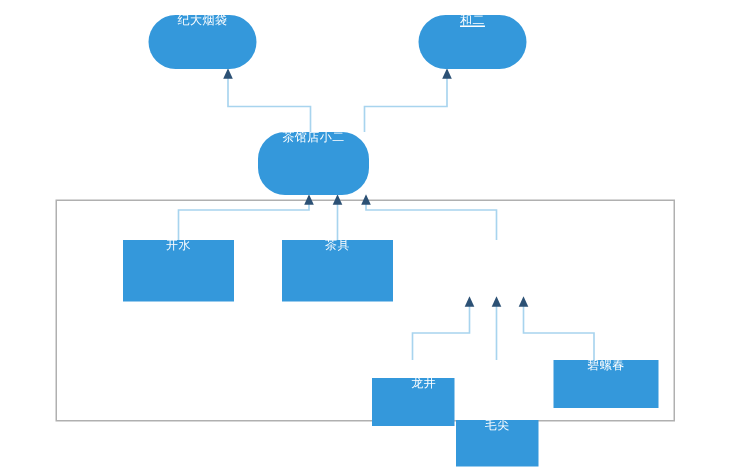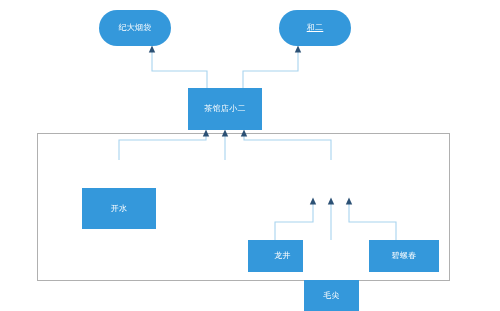--- a/index.html
+++ b/index.html
@@ -19,21 +19,21 @@
     left: 0;
     top: 0;
     width: 500px;
     height: 311px;
   }
   .node {
     position: absolute;
     background: #3498db;
     color: #ffffff;
     display: flex;
-    align-items: center;
+    align-items: flex-start;
     justify-content: center;
     font-size: 8px;
     line-height: 1;
     letter-spacing: 0.3px;
     box-sizing: border-box;
     z-index: 3;
     user-select: none;
   }
   .node.oval {
     border-radius: 999px;
@@ -118,31 +118,34 @@
   </svg>
 
   <div class="node oval" style="left:99px; top:10px; width:72px; height:36px;">
     <span>纪大烟袋</span>
   </div>
 
   <div class="node oval" style="left:279px; top:10px; width:72px; height:36px;text-decoration:underline;">
     <span>和二</span>
   </div>
 
-  <div class="node rect" style="left:188px; top:88px; width:74px; height:42px;">
+  <div class="node rect" style="left:172px; top:88px; width:74px; height:42px;border-radius:18px;">
     <span>茶馆店小二</span>
   </div>
 
-  <div class="node rect" style="left:82px; top:160px; width:74px; height:41px;margin-top:28px;">
+  <div class="node rect" style="left:82px; top:160px; width:74px; height:41px;">
     <span>开水</span>
   </div>
 
+  <div class="node rect" style="left:188px; top:160px; width:74px; height:41px;">
+    <span>茶具</span>
+  </div>
 
 
-  <div class="node rect" style="left:248px; top:240px; width:55px; height:32px;padding-left:14px;">
+  <div class="node rect" style="left:248px; top:252px; width:55px; height:32px;padding-left:14px;">
     <span>龙井</span>
   </div>
 
   <div class="node rect" style="left:304px; top:240px; width:55px; height:32px;margin-top:40px;">
     <span>毛尖</span>
   </div>
 
   <div class="node rect" style="left:369px; top:240px; width:70px; height:32px;">
     <span>碧螺春</span>
   </div>

